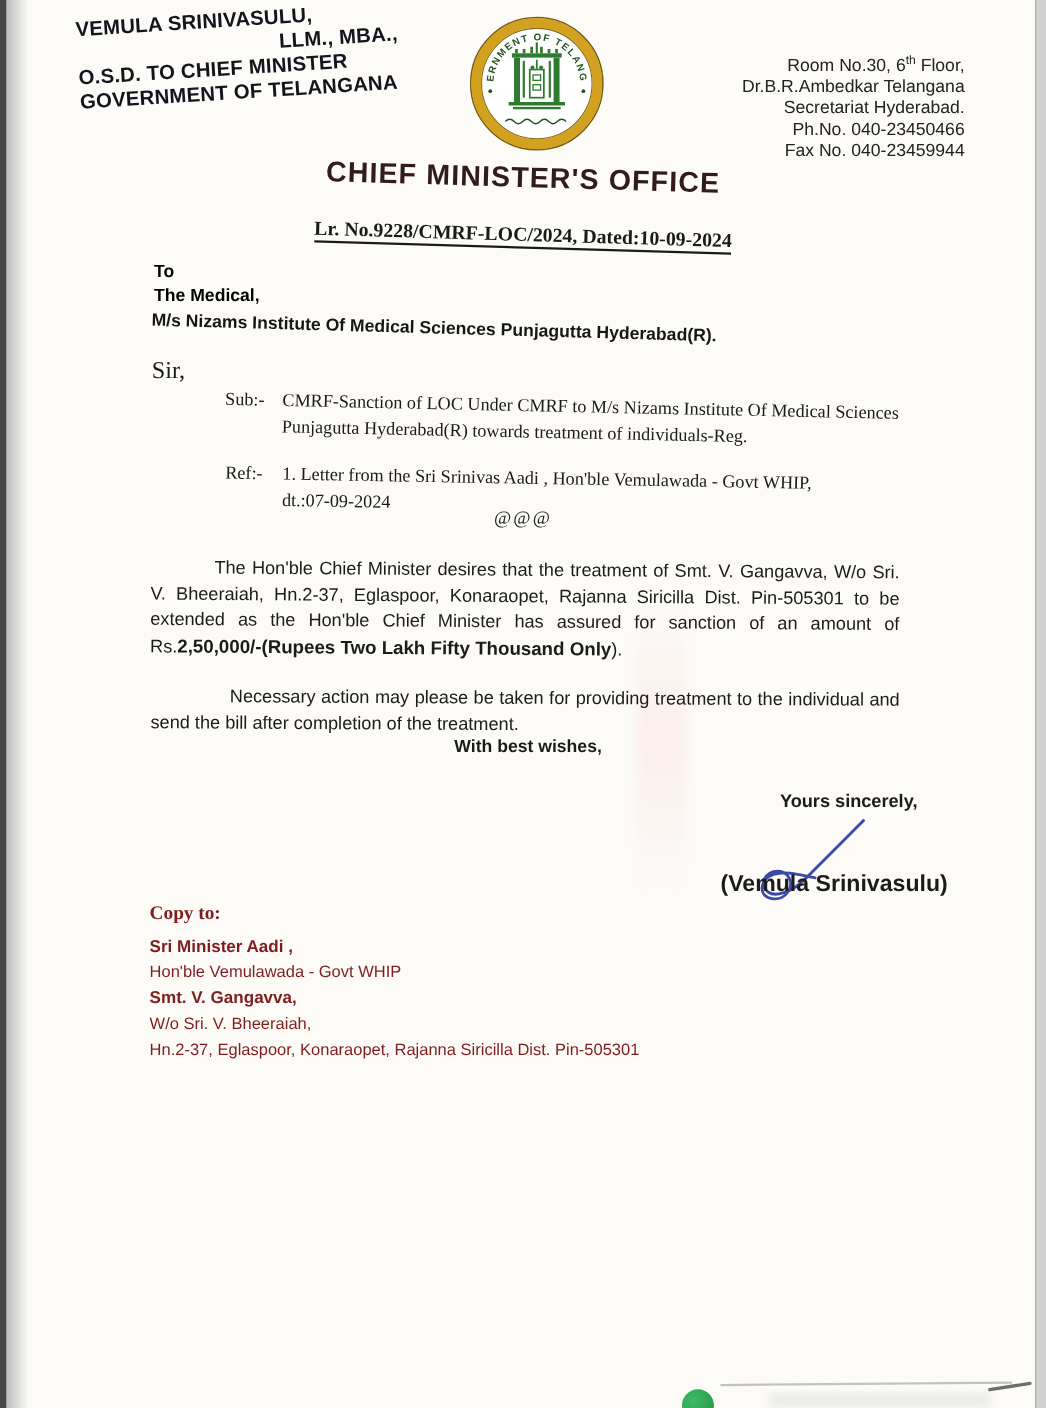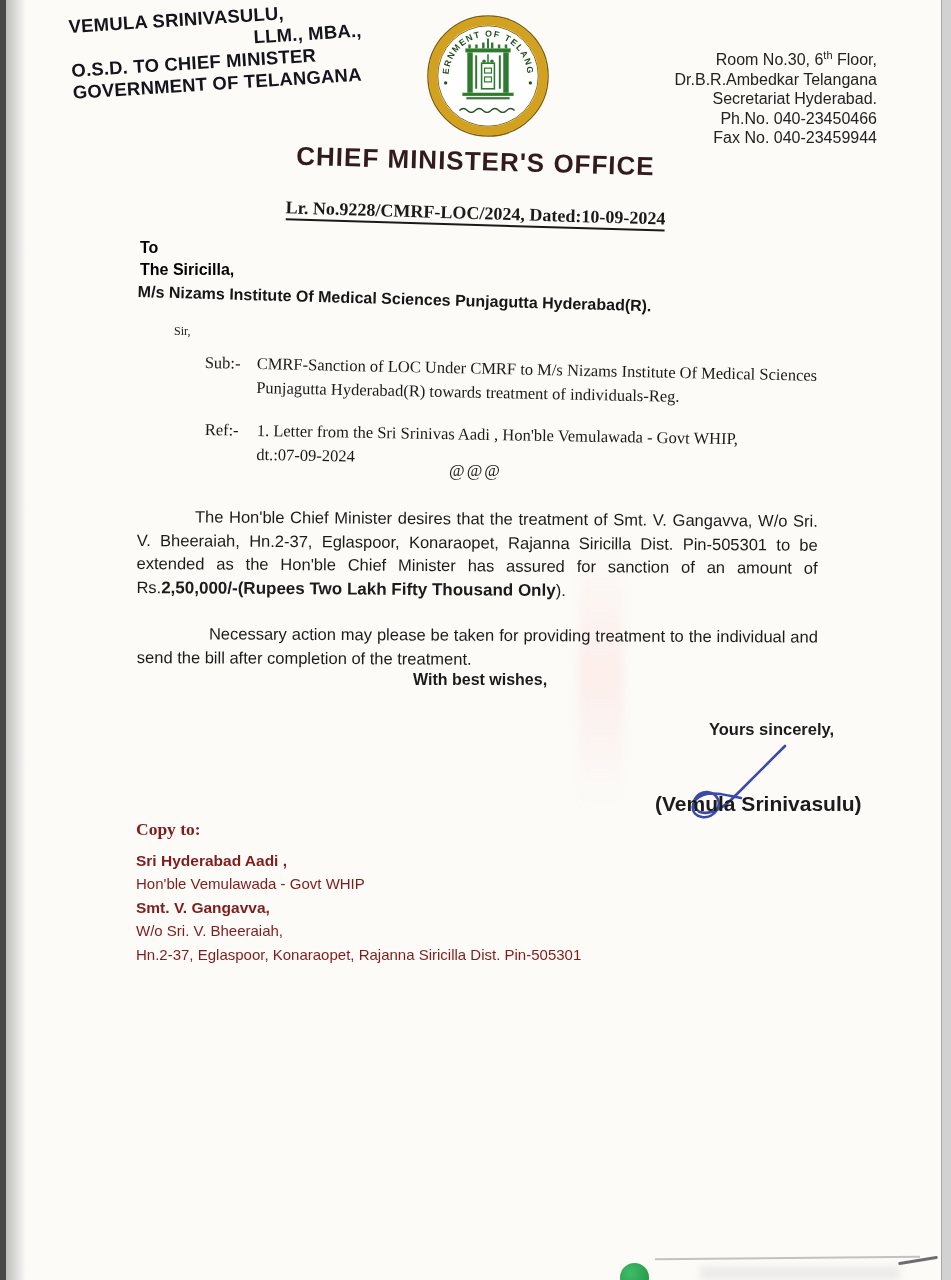--- a/index.html
+++ b/index.html
@@ -28,21 +28,21 @@
   .title{position:absolute;left:0;top:146px;width:951px;text-align:center;
     transform:rotate(1.7deg);
     font-weight:bold;font-size:26px;letter-spacing:1px;color:#321b1b;}
   .lrline{position:absolute;left:0;top:203px;width:951px;text-align:center;
     transform:rotate(1.7deg);
     font-family:"Liberation Serif",serif;font-weight:bold;font-size:18px;color:#1a1a1a;}
   .lrline span{border-bottom:2px solid #1a1a1a;padding-bottom:1px;}
   .to-block{position:absolute;left:140px;top:237px;font-weight:bold;font-size:16px;line-height:22px;color:#000000;}
   .to-line3{position:absolute;left:138px;top:283px;font-weight:bold;font-size:16px;color:#161616;
     transform:rotate(1.6deg);transform-origin:left top;}
-  .sir{position:absolute;left:138px;top:324px;font-family:"Liberation Serif",serif;font-size:12px;margin-left:36px;}
+  .sir{position:absolute;left:138px;top:324px;font-family:"Liberation Serif",serif;font-size:22px;}
   .sub-row,.ref-row{position:absolute;left:205px;width:618px;display:flex;
     font-family:"Liberation Serif",serif;font-size:16.5px;line-height:24px;color:#1a1a1a;
     transform:rotate(1.2deg);transform-origin:left top;}
   .sub-row{top:351px;}
   .ref-row{top:418px;transform:rotate(1deg);}
   .sub-row .lbl,.ref-row .lbl{width:52px;flex:none;}
   .sub-row .txt,.ref-row .txt{flex:1;}
   .sep{position:absolute;left:0;top:461px;width:951px;text-align:center;
     font-family:"Liberation Serif",serif;font-size:17px;letter-spacing:2px;}
   .para1{position:absolute;left:137px;top:505px;width:681px;
@@ -129,21 +129,21 @@
   </div>
 
   <div class="title">CHIEF MINISTER'S OFFICE</div>
 
   <div class="lrline">
     <span>Lr. No.9228/CMRF-LOC/2024, Dated:10-09-2024</span>
   </div>
 
   <div class="to-block">
     <div>To</div>
-    <div>The Siricilla,</div>
+    <div>The Medical,</div>
   </div>
   <div class="to-line3">M/s Nizams Institute Of Medical Sciences Punjagutta Hyderabad(R).</div>
 
   <div class="sir">Sir,</div>
 
   <div class="sub-row">
     <div class="lbl">Sub:-</div>
     <div class="txt">CMRF-Sanction of LOC Under CMRF to M/s Nizams Institute Of Medical Sciences Punjagutta Hyderabad(R) towards treatment of individuals-Reg.</div>
   </div>
 
@@ -166,21 +166,21 @@
   <div class="sincerely">Yours sincerely,</div>
 
   <svg class="sig" viewBox="0 0 180 90">
     <path d="M 140,6 C 122,24 102,44 89,57 C 76,71 56,79 50,67 C 45,56 61,47 70,55 C 79,64 70,79 57,77 C 44,75 45,60 58,55 C 70,51 84,56 96,58" fill="none" stroke="#2b3aa0" stroke-width="2.6" stroke-linecap="round" opacity="0.92"></path>
   </svg>
 
   <div class="signame">(Vemula Srinivasulu)</div>
 
   <div class="copyto">
     <div class="head">Copy to:</div>
-    <div class="b">Sri Hyderabad Aadi ,</div>
+    <div class="b">Sri Minister Aadi ,</div>
     <div>Hon'ble Vemulawada - Govt WHIP</div>
     <div class="b">Smt. V. Gangavva,</div>
     <div>W/o Sri. V. Bheeraiah,</div>
     <div>Hn.2-37, Eglaspoor, Konaraopet, Rajanna Siricilla Dist. Pin-505301</div>
   </div>
 
   <div class="bottom-line"></div>
   <div class="bottom-tick"></div>
   <div class="bottom-smudge"></div>
   <div class="green-dot"></div>

